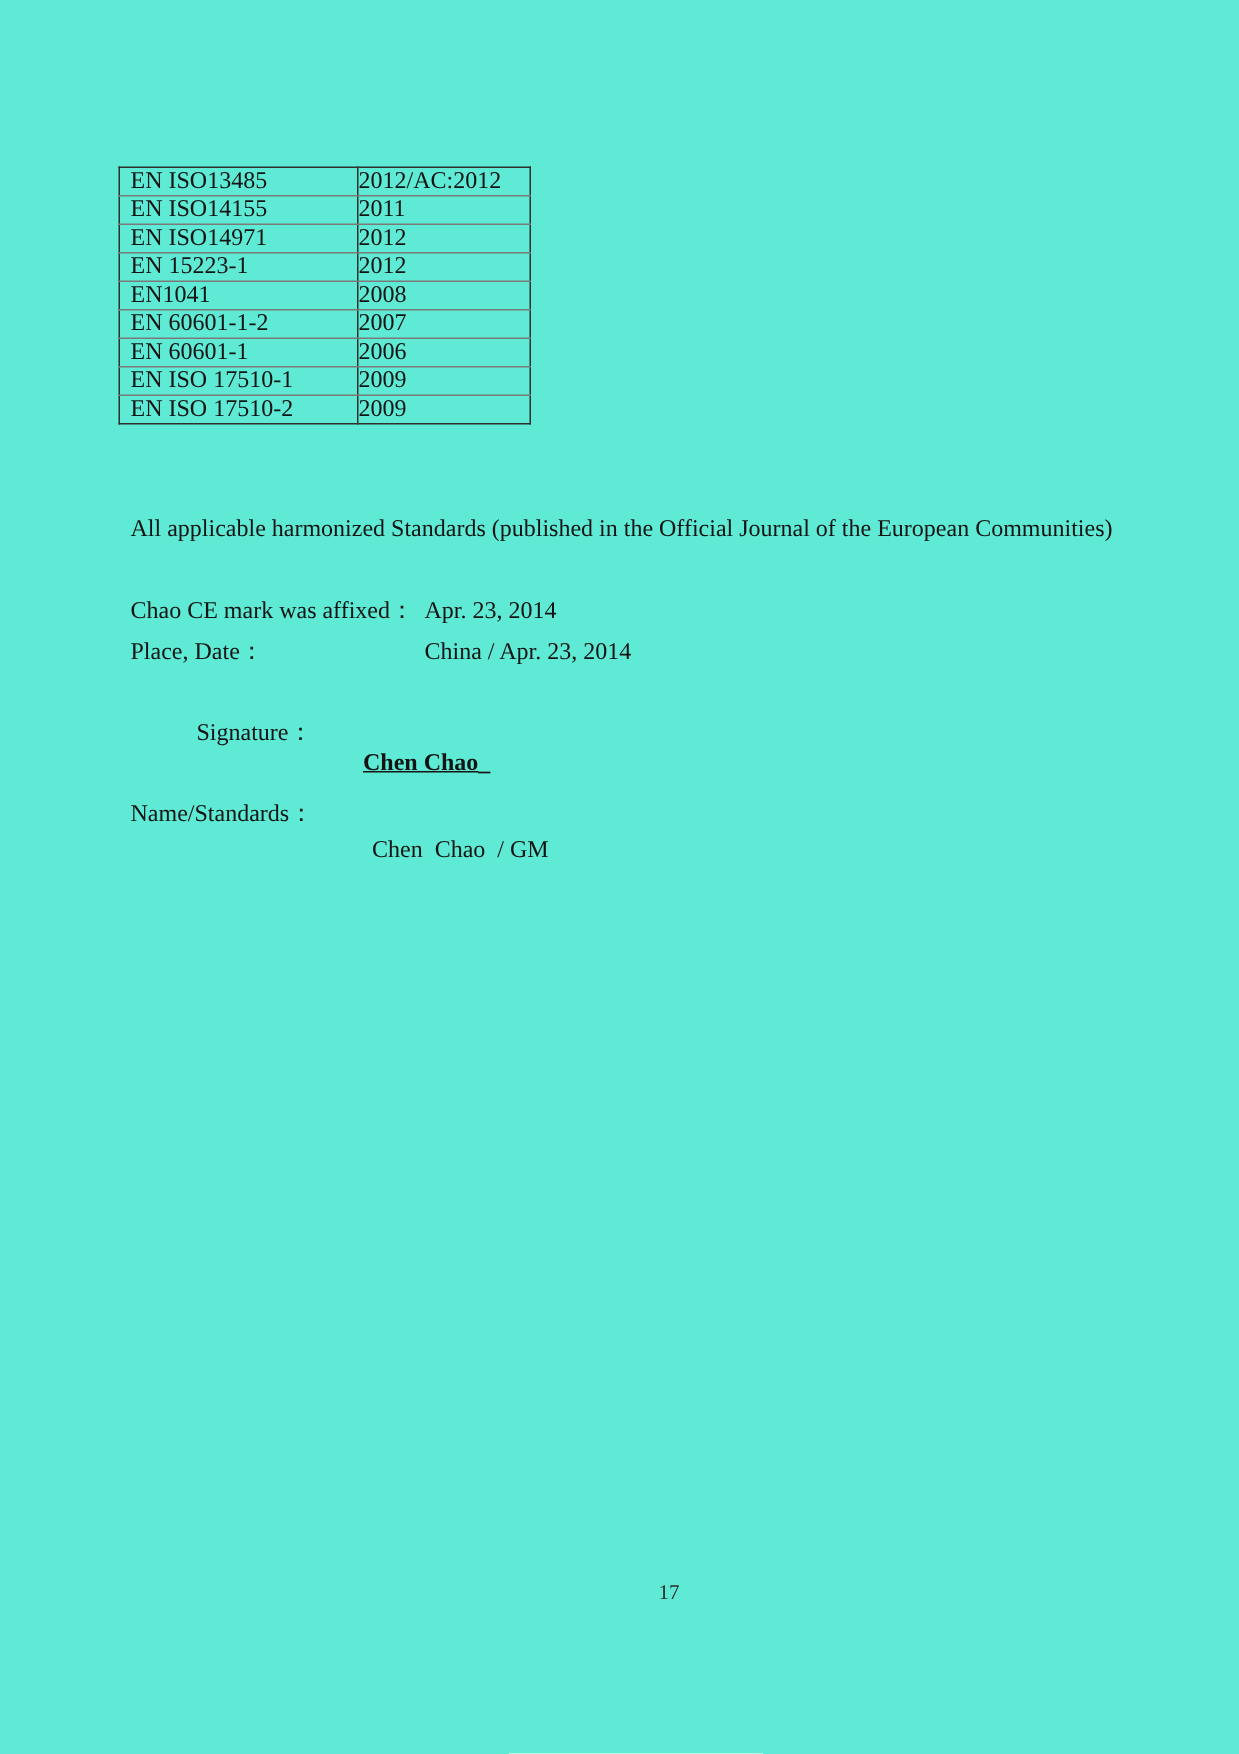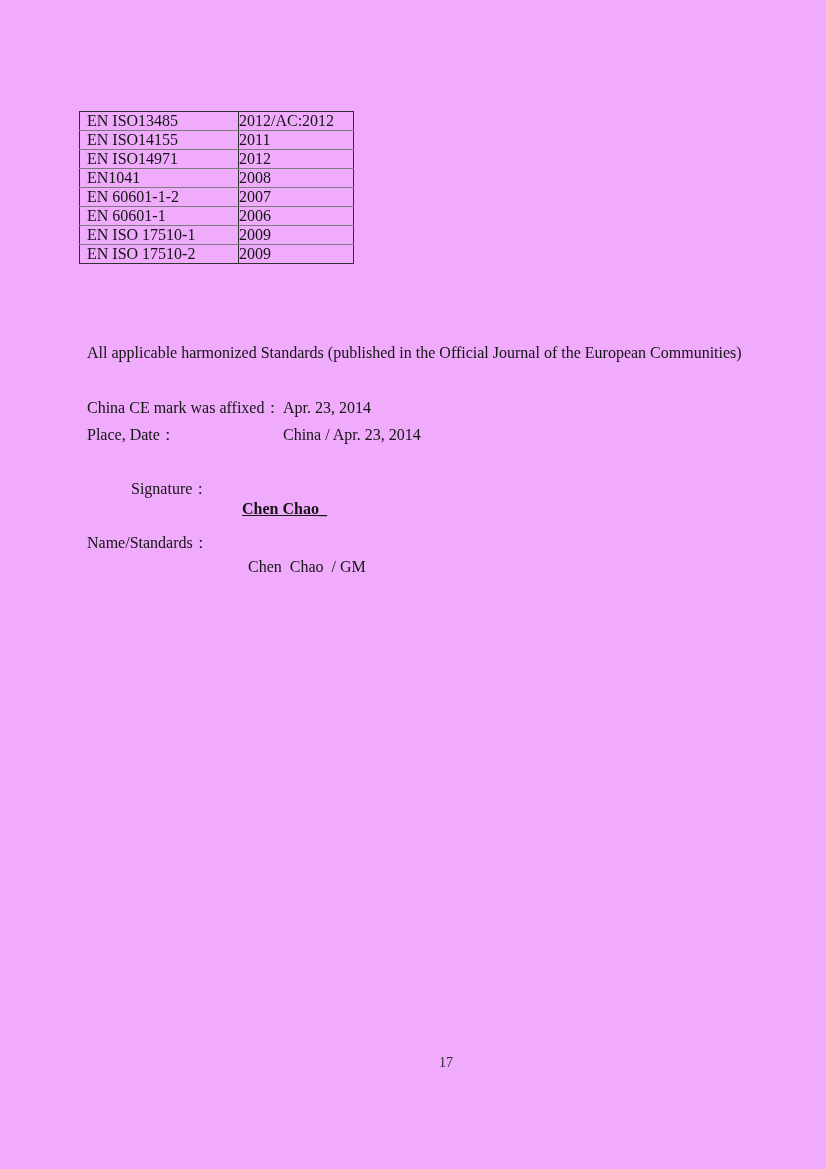--- a/index.html
+++ b/index.html
@@ -1,20 +1,20 @@
 <!DOCTYPE html>
 <html><head>
 <meta charset="utf-8">
 <style>
   html, body { margin: 0; padding: 0; background: #ffffff; }
   .page {
     position: relative;
     width: 826px;
     height: 1169px;
-    background: #f0abfc;
+    background: #5eead4;
     font-family: "Liberation Serif", "DejaVu Serif", serif;
     color: #141414;
     overflow: hidden;
   }
   table.standards {
     position: absolute;
     left: 79px;
     top: 111px;
     border-collapse: collapse;
     table-layout: fixed;
@@ -74,20 +74,24 @@
       </tr>
       <tr>
         <td class="c1">EN ISO14155</td>
         <td class="c2">2011</td>
       </tr>
       <tr>
         <td class="c1">EN ISO14971</td>
         <td class="c2">2012</td>
       </tr>
       <tr>
+        <td class="c1">EN 15223-1</td>
+        <td class="c2">2012</td>
+      </tr>
+      <tr>
         <td class="c1">EN1041</td>
         <td class="c2">2008</td>
       </tr>
       <tr>
         <td class="c1">EN 60601-1-2</td>
         <td class="c2">2007</td>
       </tr>
       <tr>
         <td class="c1">EN 60601-1</td>
         <td class="c2">2006</td>
@@ -98,21 +102,21 @@
       </tr>
       <tr>
         <td class="c1">EN ISO 17510-2</td>
         <td class="c2">2009</td>
       </tr>
     </tbody>
   </table>
 
   <div class="line para">All applicable harmonized Standards (published in the Official Journal of the European Communities)</div>
 
-  <div class="line lbl date-row">China CE mark was affixed：</div>
+  <div class="line lbl date-row">Chao CE mark was affixed：</div>
   <div class="line val-date date-row">Apr. 23, 2014</div>
 
   <div class="line lbl place-row">Place, Date：</div>
   <div class="line val-place place-row">China / Apr. 23, 2014</div>
 
   <div class="line lbl sig-row">Signature：</div>
   <div class="line val-sig sig-row">
     <span class="uline">Chen Chao</span><span>_</span>
   </div>
 

